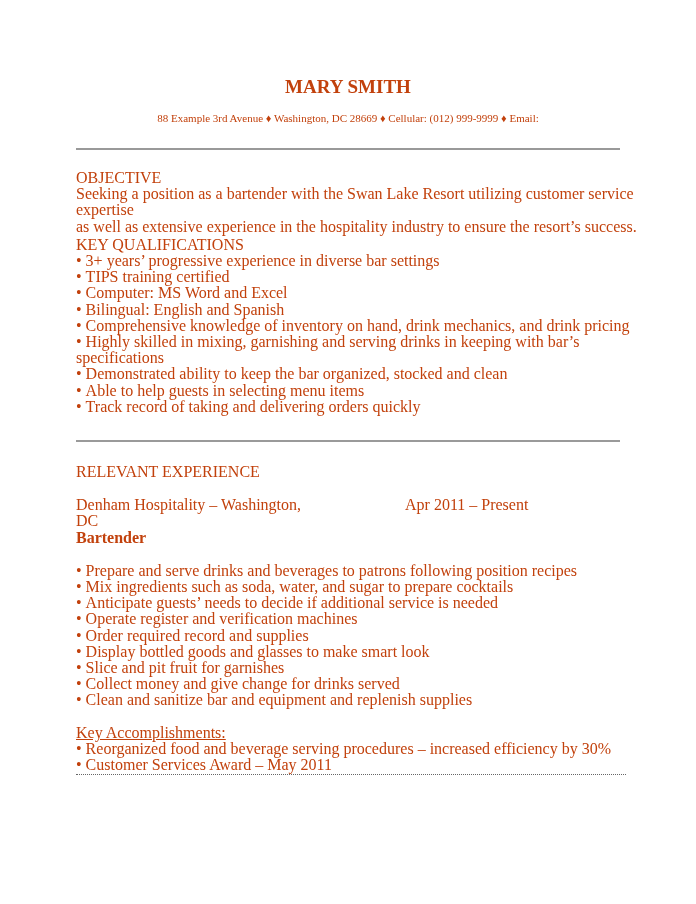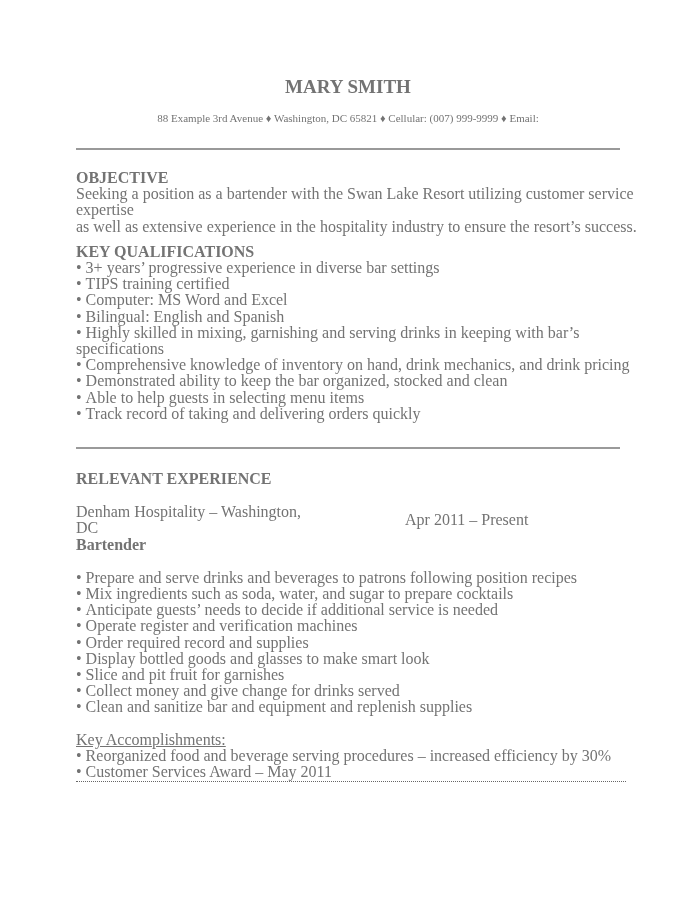--- a/index.html
+++ b/index.html
@@ -5,21 +5,21 @@
   html, body {
     margin: 0;
     padding: 0;
     background: #ffffff;
   }
   .page {
     position: relative;
     width: 696px;
     height: 904px;
     background: #ffffff;
-    color: #737373;
+    color: #c2410c;
     font-family: "Liberation Serif", "DejaVu Serif", serif;
     font-size: 16px;
     line-height: 16.2px;
     overflow: hidden;
     box-sizing: border-box;
   }
   .content {
     padding: 77px 40px 0 76px;
   }
   .name {
@@ -40,34 +40,33 @@
     border: none;
     border-top: 2px solid #999999;
     margin: 23px 36px 0 0;
   }
   .rule.rule2 {
     margin-top: 25px;
     border-top-width: 2px;
     border-top-color: #9a9a9a;
   }
   .section-heading {
-    font-weight: bold;
+    font-weight: normal;
   }
   .mt-obj { margin-top: 20px; }
-  .mt-kq  { margin-top: 9px; }
+  .mt-kq  { margin-top: 2px; }
   .mt-be  { margin-top: 15px; }
   .mt-re  { margin-top: 22px; }
   .prewrap { white-space: pre-line; }
   .bullet::before {
     content: "\2022\00a0";
   }
   .job-row {
     display: flex;
     margin-top: 17px;
-    align-items: center;
   }
   .employer {
     width: 329px;
     white-space: pre-line;
   }
   .dates { }
   .job-title {
     font-weight: bold;
   }
   .duties { margin-top: 17px; }
@@ -82,21 +81,21 @@
   }
 </style>
 </head>
 <body>
 
 <div class="page">
   <div class="content">
 
     <div class="name">MARY SMITH</div>
 
-    <div class="contact">88 Example 3rd Avenue ♦ Washington, DC 65821 ♦ Cellular: (007) 999-9999 ♦ Email:</div>
+    <div class="contact">88 Example 3rd Avenue ♦ Washington, DC 28669 ♦ Cellular: (012) 999-9999 ♦ Email:</div>
 
     <div class="rule rule1"></div>
 
     <div class="section-heading mt-obj">OBJECTIVE</div>
     <div class="prewrap">Seeking a position as a bartender with the Swan Lake Resort utilizing customer service expertise
 as well as extensive experience in the hospitality industry to ensure the resort’s success.</div>
 
     <div class="section-heading mt-kq">KEY QUALIFICATIONS</div>
     <div>
 
@@ -104,23 +103,23 @@
 
         <div class="bullet">TIPS training certified</div>
 
         <div class="bullet">Computer: MS Word and Excel</div>
 
         <div class="bullet">Bilingual: English and Spanish</div>
       </div>
 
     <div>
 
+        <div class="bullet">Comprehensive knowledge of inventory on hand, drink mechanics, and drink pricing</div>
+
         <div class="bullet">Highly skilled in mixing, garnishing and serving drinks in keeping with bar’s specifications</div>
-
-        <div class="bullet">Comprehensive knowledge of inventory on hand, drink mechanics, and drink pricing</div>
 
         <div class="bullet">Demonstrated ability to keep the bar organized, stocked and clean</div>
 
         <div class="bullet">Able to help guests in selecting menu items</div>
 
         <div class="bullet">Track record of taking and delivering orders quickly</div>
       </div>
 
     <div class="rule rule2"></div>
 

